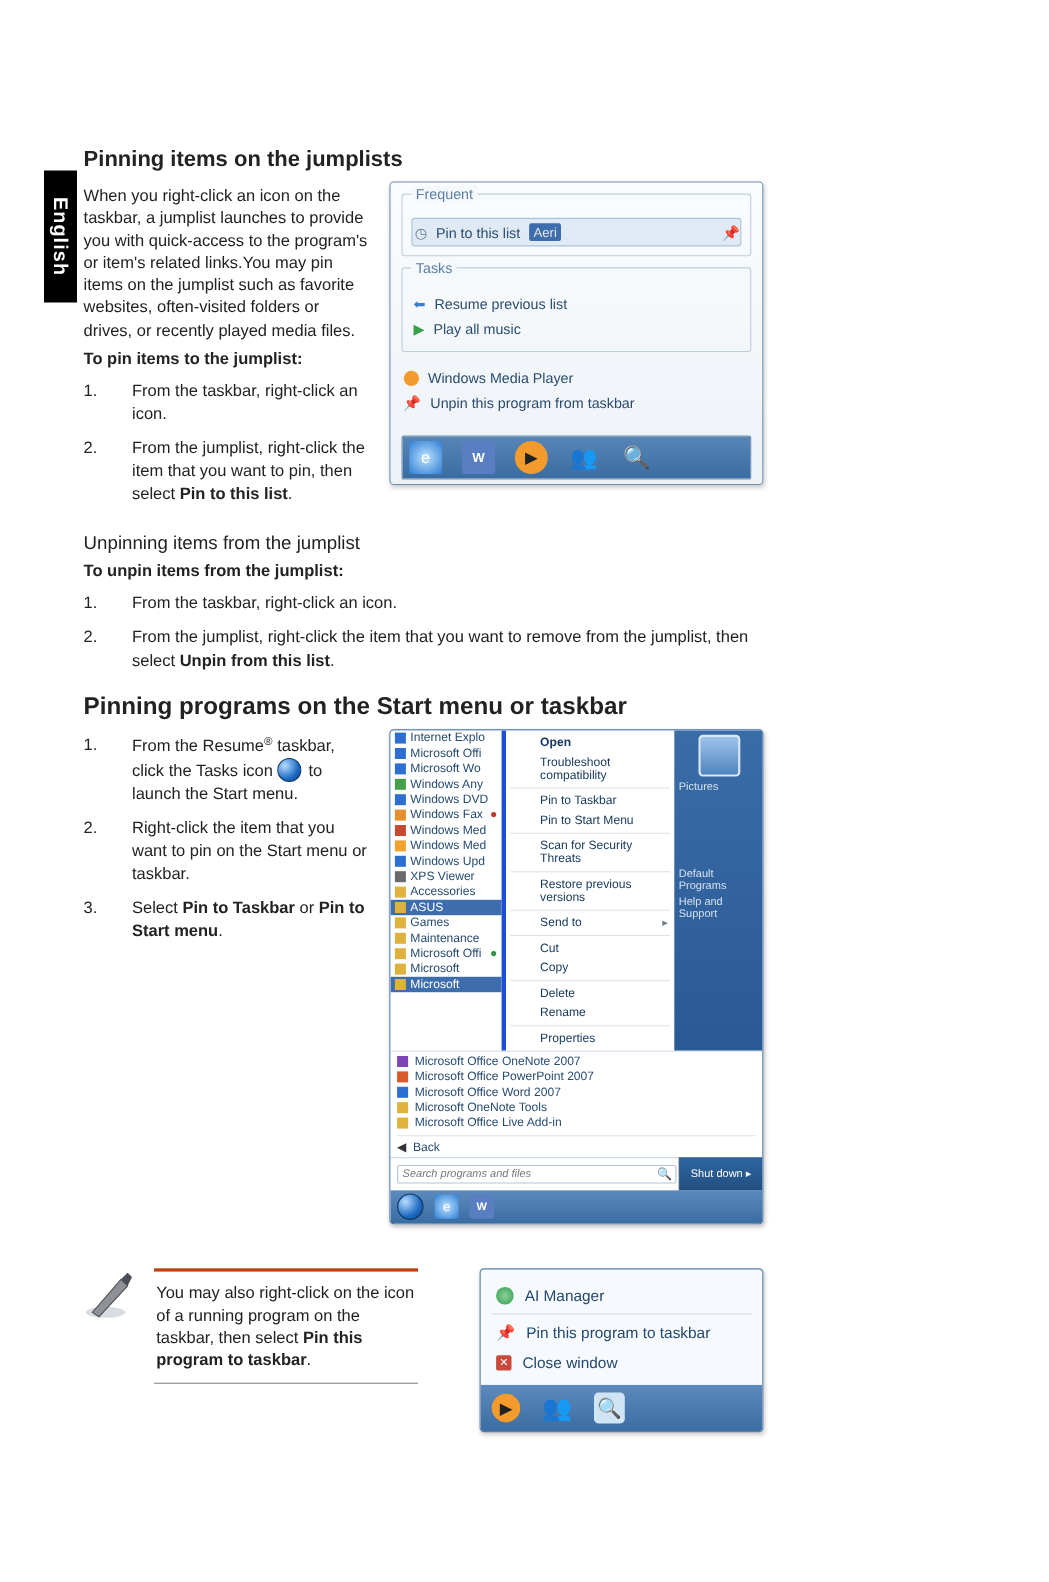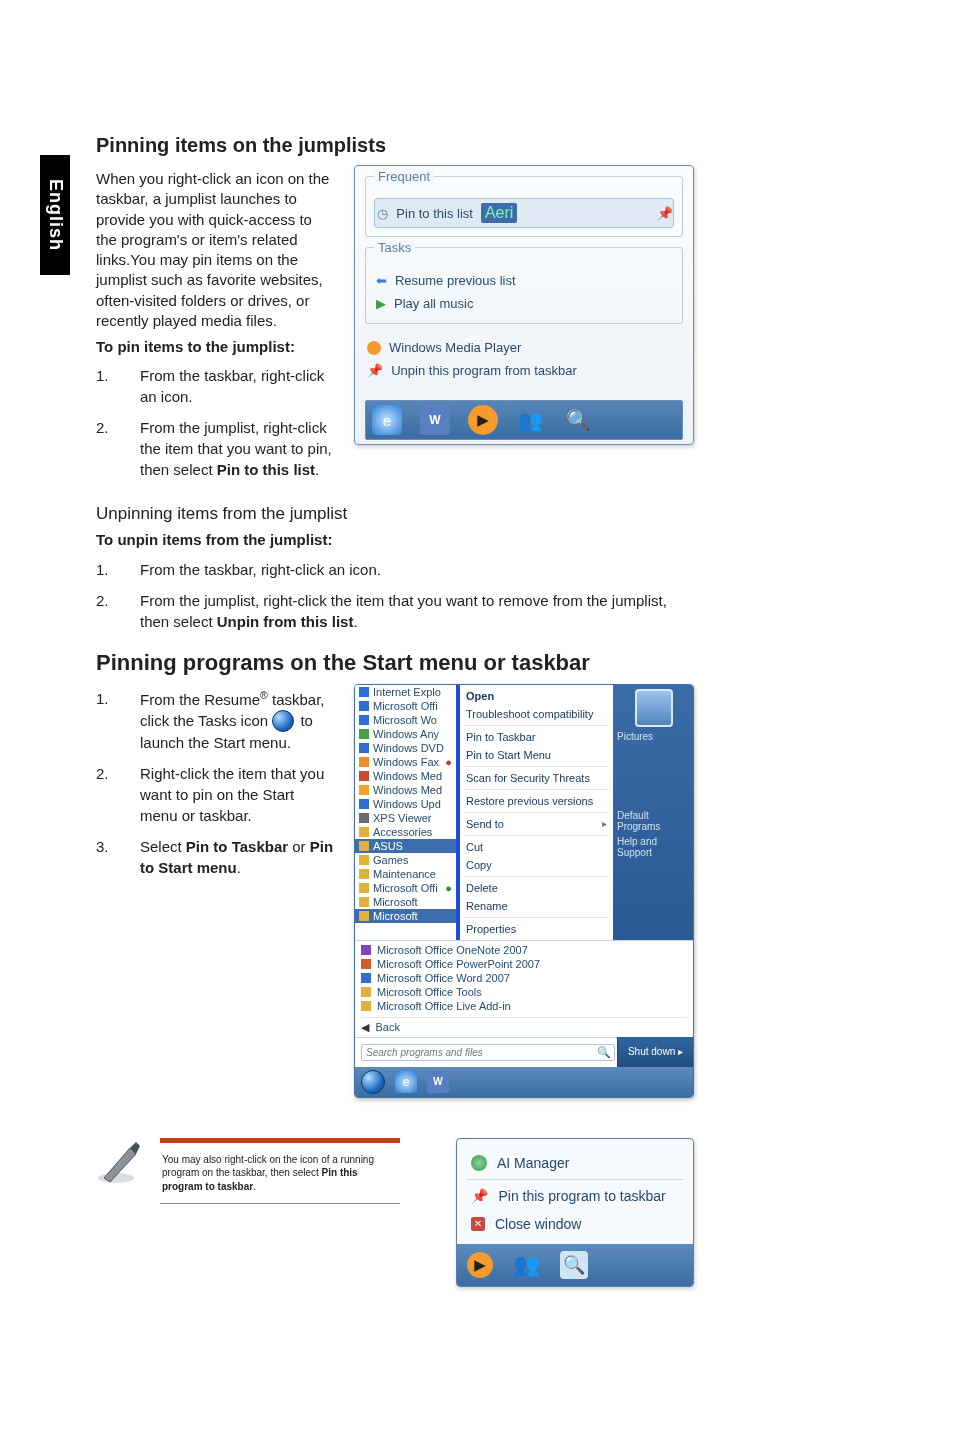--- a/index.html
+++ b/index.html
@@ -10,21 +10,21 @@
     font-family: Arial, Helvetica, sans-serif;
     color: #222;
     width: 954px;
     height: 1438px;
     position: relative;
   }
   .page {
     position: relative;
     width: 774px;
     height: 1438px;
-    padding: 130px 80px 50px 96px;
+    padding: 130px 80px 50px 76px;
   }
   .side-tab {
     position: absolute;
     left: 40px;
     top: 155px;
     width: 30px;
     height: 120px;
     background: #000;
     color: #fff;
     writing-mode: vertical-rl;
@@ -101,24 +101,24 @@
     color: #2a4b6e;
   }
   .jl-item.selected {
     background: #dfeaf5;
     border: 1px solid #a9c2dc;
     border-radius: 3px;
     justify-content: space-between;
   }
   .jl-item.selected .label-sel {
     background: #3d6dac;
-    color: #86efac;
+    color: #e5e5e5;
     padding: 1px 4px;
     border-radius: 2px;
-    font-size: 16px;
+    font-size: 12px;
   }
   .pin-small {
     width: 14px; height: 14px;
     display:inline-block;
     color:#6b839f;
   }
   .jl-taskbar {
     margin-top: 6px;
     border: 1px solid #6e8db0;
     border-radius: 2px;
@@ -166,21 +166,21 @@
   .sm-left .row.hl { background:#3d6dac; color:#fff; }
   .sm-left .mini-ico { width:10px; height:10px; display:inline-block; flex:0 0 10px;}
   .sm-mid {
     flex: 1;
     background: #fff;
     padding: 2px 4px;
   }
   .sm-mid .mrow {
     padding: 3px 2px;
     color: #1a3b60;
-    display:flex; align-items:center; gap:6px;
+    display:flex; align-items:center; gap:6px;margin-left:25px;
   }
   .sm-mid .mrow.hdr { font-weight:bold; color:#17365f;}
   .sm-mid .mrow .arrow { margin-left:auto; color:#6a7a8a; font-size:10px;}
   .sm-right {
     flex: 0 0 80px;
     background: linear-gradient(#3a6ca7, #2a5a94);
     color: #d3e1f0;
     font-size: 10px;
     padding-top: 46px;
     display:flex; flex-direction:column; gap:4px; align-items:flex-start;
@@ -236,24 +236,24 @@
   }
 
   
   .note-row { display:flex; align-items:flex-start; gap:16px; margin-top:40px; }
   .pen-icon {
     width: 48px; height: 48px;
     flex: 0 0 48px;
   }
   .note-box {
     flex: 0 0 240px;
-    border-top: 5px solid #c2410c;
+    border-top: 3px solid #c2410c;
     border-bottom: 1px solid #888;
     padding: 10px 2px;
-    font-size: 10px;
+    font-size: 15px;
     line-height: 1.35;
   }
 
   
   .shot-ctx {
     width: 280px;
     border: 1px solid #5d7fa5;
     border-radius: 4px;
     background: #f6fafe;
     box-shadow: 1px 2px 4px rgba(0,0,0,.2);
@@ -546,21 +546,21 @@
             <div class="rrow">
                 <span class="ico" style="background:#d75a2d;"></span>
                 <span>Microsoft Office PowerPoint 2007</span>
               </div>
             <div class="rrow">
                 <span class="ico" style="background:#2d6fd1;"></span>
                 <span>Microsoft Office Word 2007</span>
               </div>
             <div class="rrow">
                 <span class="ico" style="background:#deb23c;"></span>
-                <span>Microsoft Office Tools</span>
+                <span>Microsoft OneNote Tools</span>
               </div>
             <div class="rrow">
                 <span class="ico" style="background:#deb23c;"></span>
                 <span>Microsoft Office Live Add-in</span>
               </div>
             <div style="border-top:1px solid #dde4ec;margin:4px 0 2px 0;"></div>
             <div class="rrow">
                 <span style="color:#333;">◀</span>
                 <span>Back</span>
               </div>

